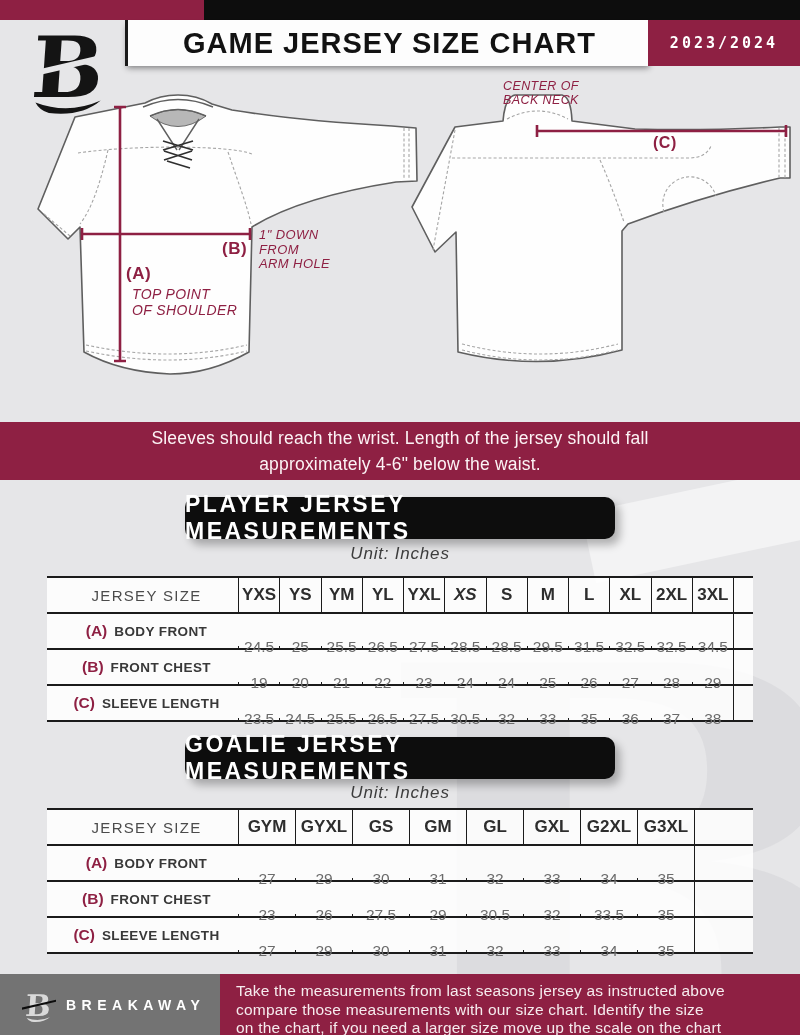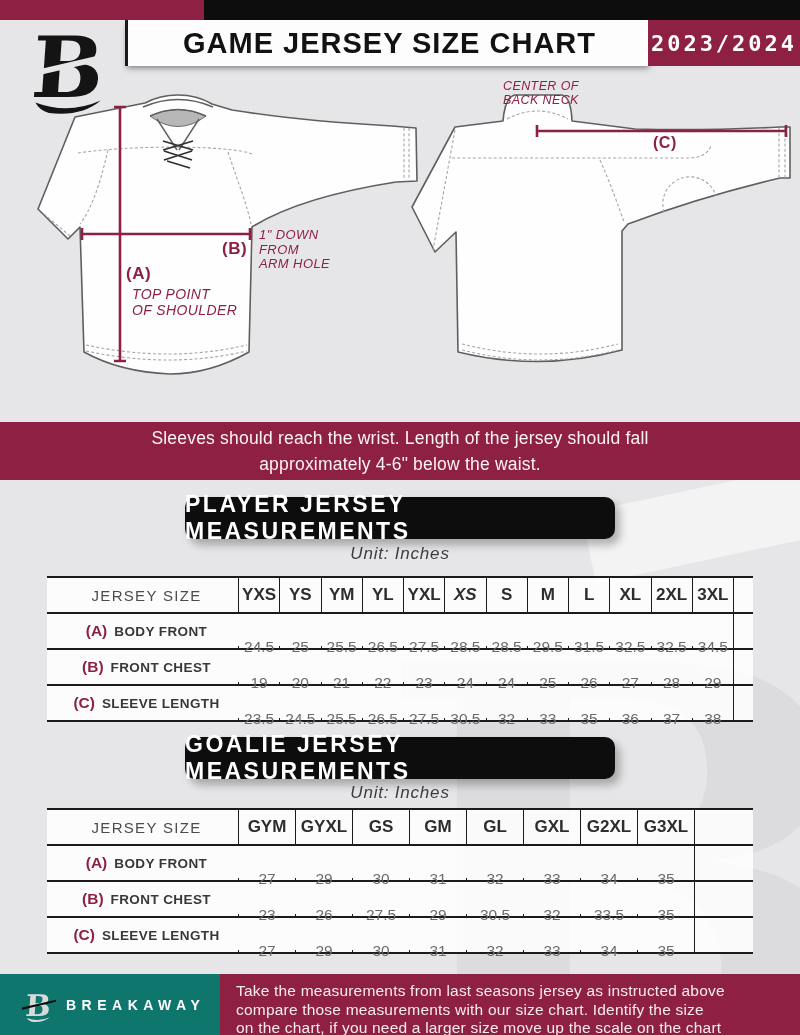--- a/index.html
+++ b/index.html
@@ -10,21 +10,21 @@
   .strip-maroon{position:absolute;left:0;top:0;width:204px;height:20px;background:#8E2043;z-index:3;}
   .strip-black{position:absolute;left:204px;top:0;width:596px;height:20px;background:#0d0d0d;z-index:3;}
 
   
   .titlebar{position:absolute;left:125px;top:20px;width:523px;height:46px;background:#fdfdfd;
     border-left:3px solid #1a1a1a;box-shadow:0 4px 6px -2px rgba(0,0,0,.45);
     display:flex;align-items:center;justify-content:center;z-index:4;}
   .titlebar .t{font-size:29px;font-weight:bold;letter-spacing:1px;color:#121212;}
   .season{position:absolute;left:648px;top:20px;width:152px;height:46px;background:#8E2043;
     display:flex;align-items:center;justify-content:center;z-index:4;}
-  .season .t{color:#fff;font-weight:bold;font-size:22px;letter-spacing:3px;font-family:"DejaVu Sans Mono",monospace;}
+  .season .t{color:#fff;font-weight:bold;font-size:15px;letter-spacing:3px;font-family:"DejaVu Sans Mono",monospace;}
 
   .logo-header{position:absolute;left:22px;top:18px;z-index:4;}
   .logo-footer-wrap{display:flex;align-items:center;gap:10px;padding-left:22px;height:100%;}
 
   
   .diagram-svg{position:absolute;left:0;top:0;width:800px;height:420px;z-index:1;}
   .jersey{fill:#fefefe;stroke:#5f5f5f;stroke-width:1.6;stroke-linejoin:round;}
   .seam{fill:none;stroke:#a5a5a5;stroke-width:1.1;stroke-dasharray:3 2.2;}
   .neckline{fill:none;stroke:#5f5f5f;stroke-width:1.4;}
   .neckfill{fill:#b7b7b7;stroke:#6a6a6a;stroke-width:1;}
@@ -56,21 +56,21 @@
   .t-label{width:191px;display:flex;align-items:center;justify-content:center;gap:7px;box-sizing:border-box;padding-left:8px;}
   .t-cell{border-left:1.6px solid #1b1b1b;box-sizing:border-box;display:flex;align-items:center;justify-content:center;}
   .t-head .t-label{font-size:15px;color:#4b4b4b;letter-spacing:1.3px;}
   .t-hcell{font-weight:bold;font-size:17px;color:#2d2d2d;}
   .t-vcell{font-size:15.5px;color:#6b6b6b;margin-top:32px;}
   .t-key{color:#8E2043;font-weight:bold;font-size:15.5px;}
   .t-lbl{font-size:13.5px;font-weight:bold;color:#383838;letter-spacing:.4px;}
 
   
   .footer{position:absolute;left:0;top:974px;width:800px;height:61px;z-index:3;display:flex;}
-  .footer-black{width:220px;height:100%;background:#0f766e;}
+  .footer-black{width:220px;height:100%;background:#737373;}
   .footer-brand{color:#fff;font-weight:bold;font-size:14px;letter-spacing:5.5px;}
   .footer-maroon{width:580px;height:100%;background:#8E2043;box-sizing:border-box;padding:8px 16px 0 16px;}
   .footer-maroon div{color:#f6ebee;font-size:15.5px;line-height:18.5px;letter-spacing:.2px;}
 
   
   .watermark-b{position:absolute;right:-80px;top:590px;font-family:"DejaVu Serif",serif;font-weight:bold;
     font-size:600px;line-height:1;color:rgba(100,100,110,0.07);z-index:0;user-select:none;}
   .streak{position:absolute;left:585px;top:478px;width:330px;height:72px;background:rgba(255,255,255,0.5);
     transform:rotate(-12deg);z-index:0;}
 </style>

